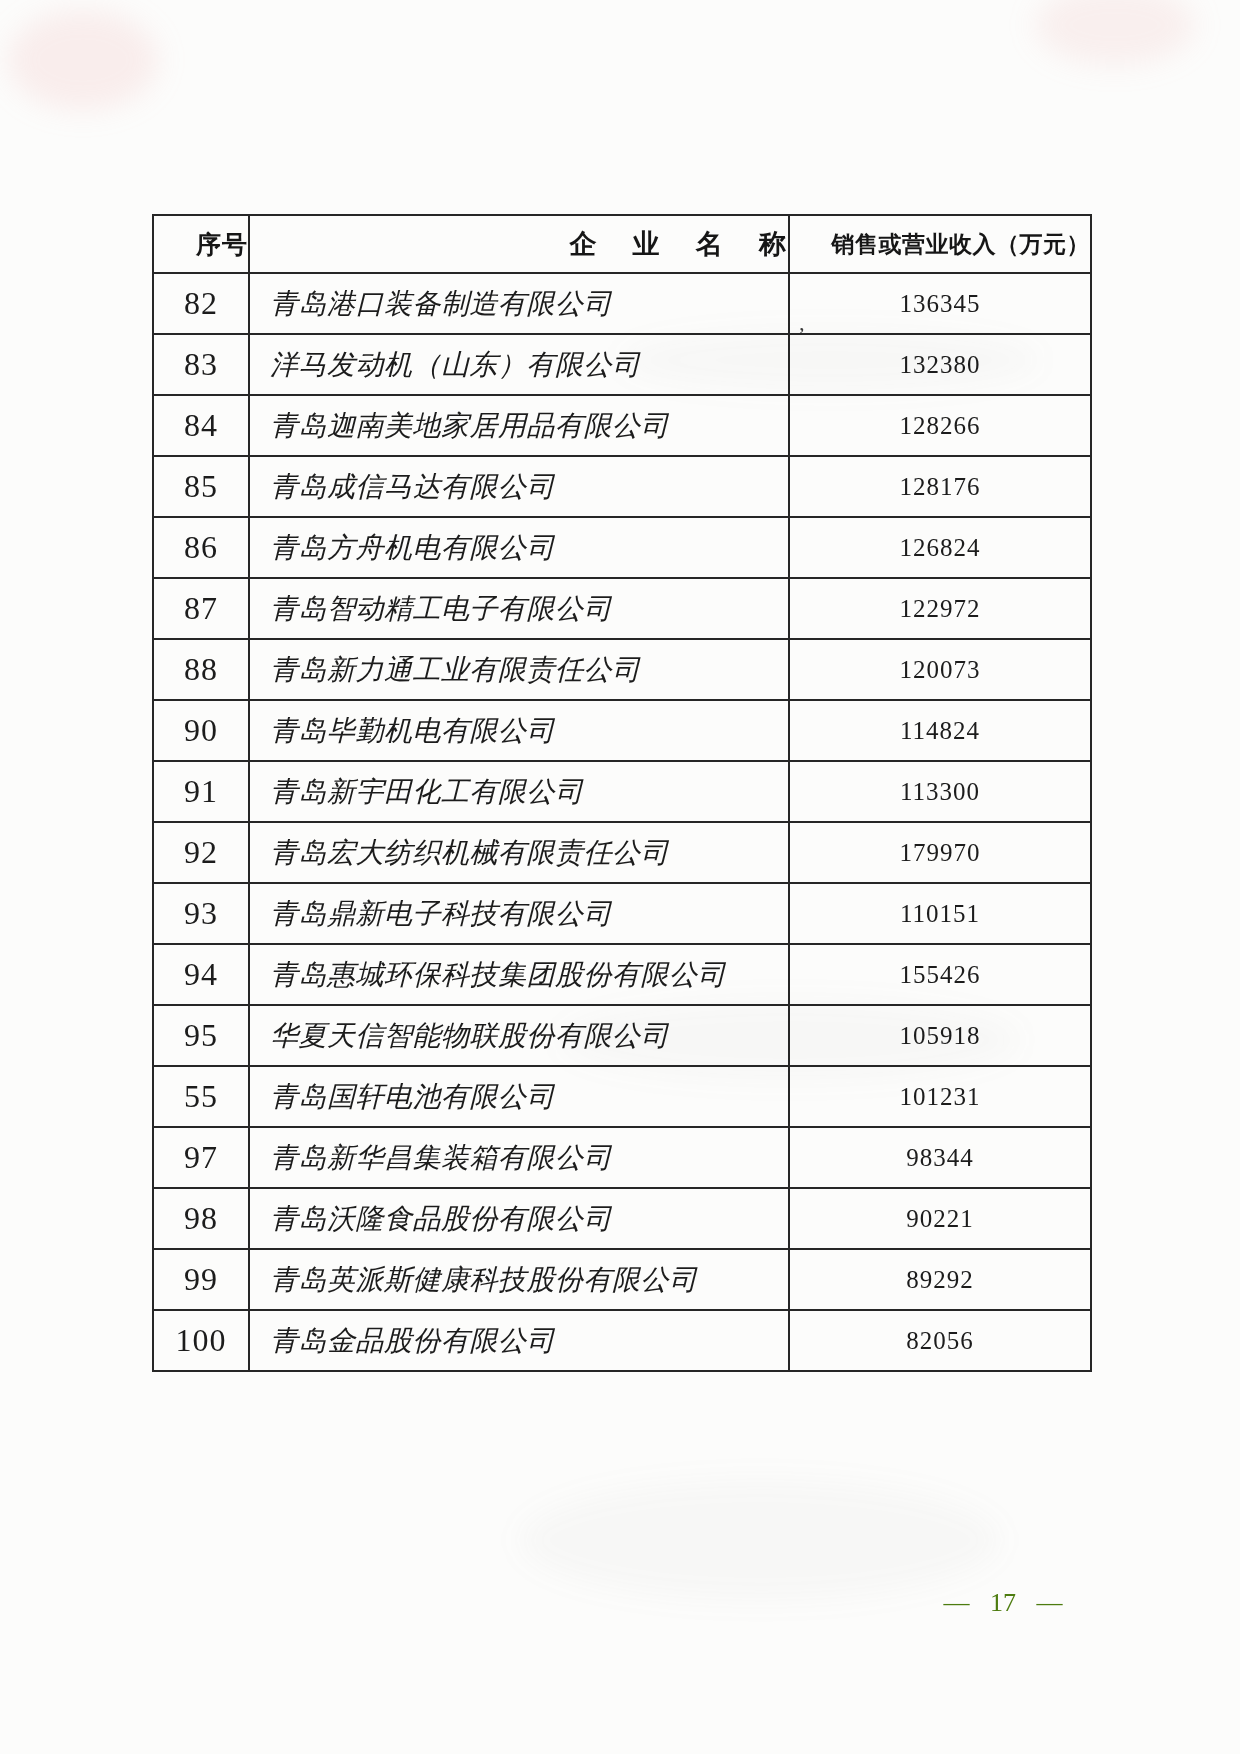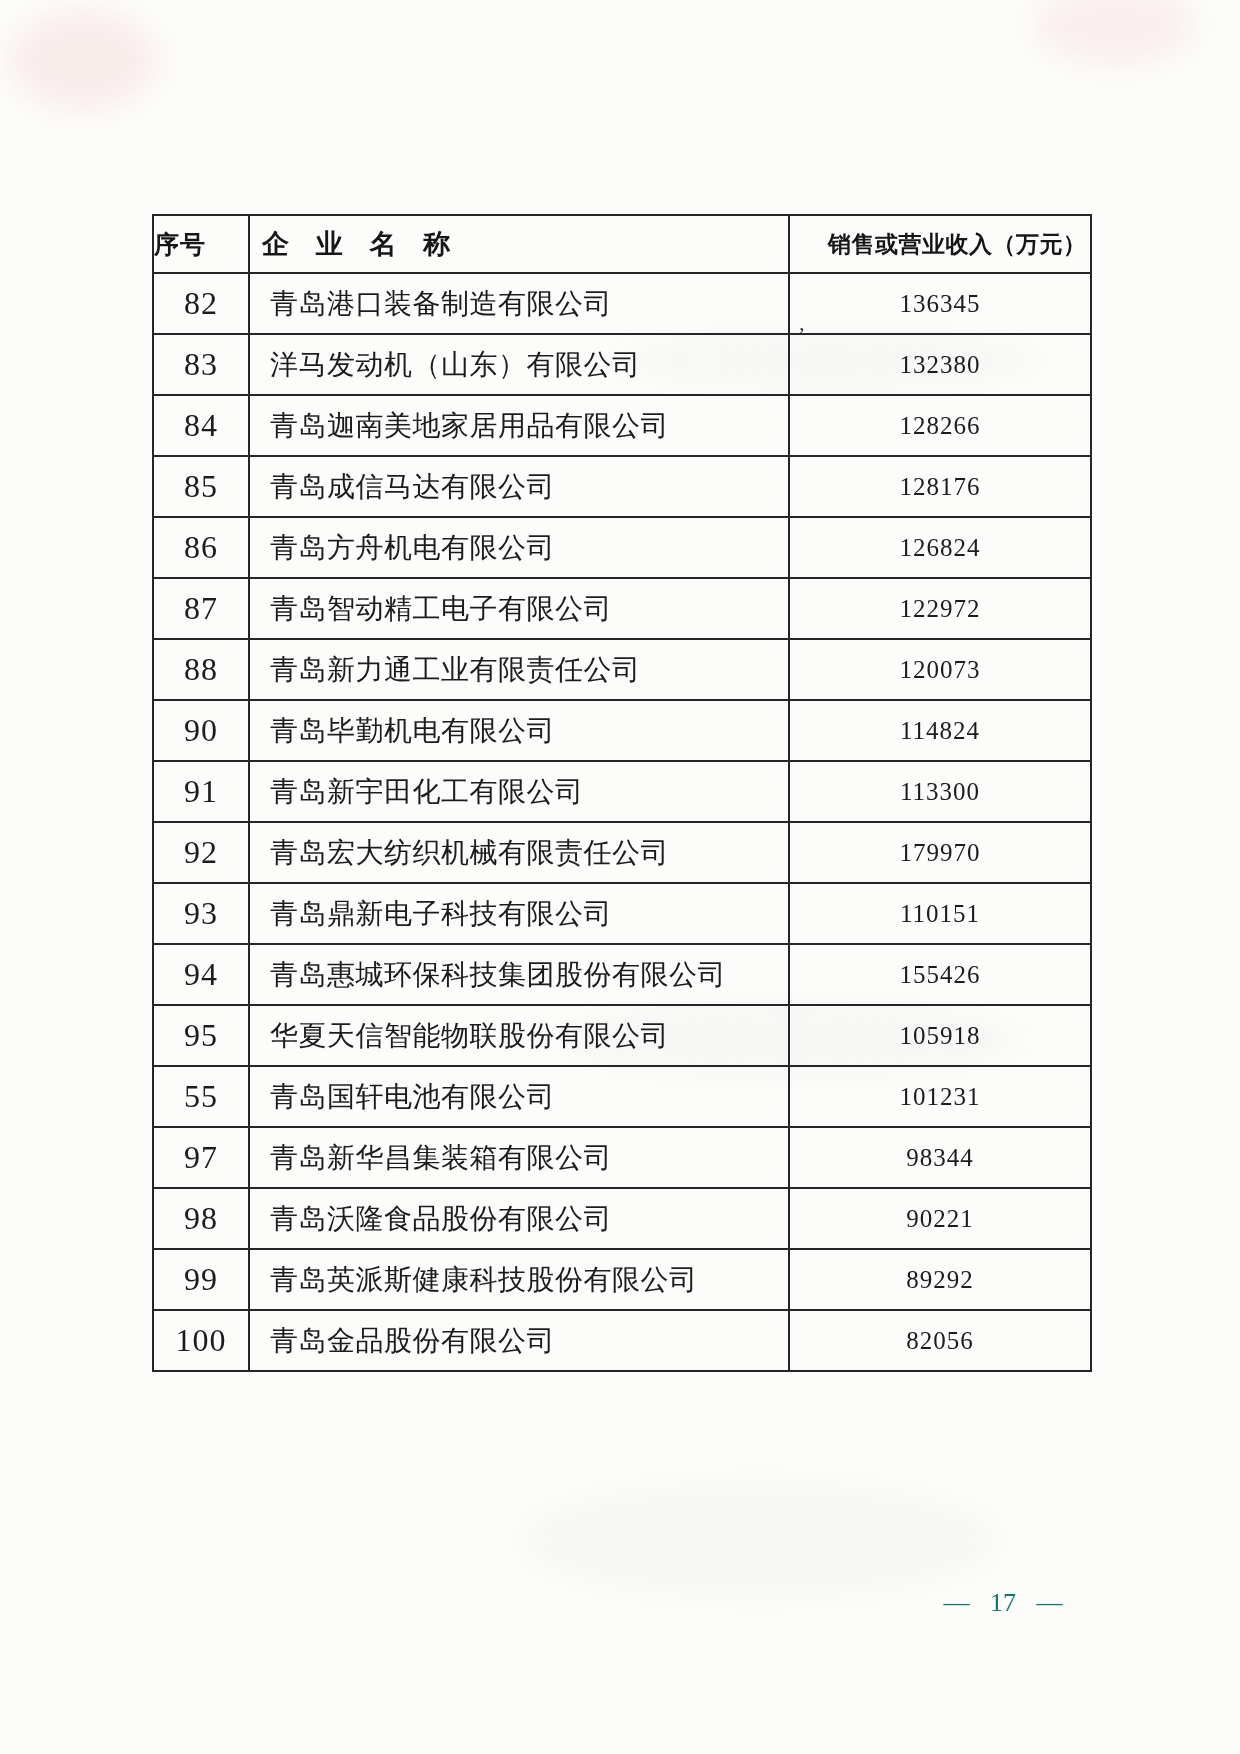--- a/index.html
+++ b/index.html
@@ -68,55 +68,56 @@
   .revenue-table td {
     border: 2px solid #262626;
     padding: 0;
     vertical-align: middle;
   }
 
   .revenue-table thead tr { height: 58px; }
   .revenue-table tbody tr { height: 61px; }
 
   .revenue-table th {
-    font-family: Liberation Serif, serif;
+    font-family: Liberation Mono, monospace;
     font-weight: bold;
     color: #161616;
-    text-align: left;
+    text-align: right;
   }
   th.h-rank    { font-size: 25px; letter-spacing: 1px; }
   th.h-name    { font-size: 27px; word-spacing: 16px; letter-spacing: 2px; padding-left: 12px; }
   th.h-revenue { font-size: 23px; letter-spacing: 0.5px; padding-left: 38px; }
 
   td.cell-rank {
     text-align: center;
     font-size: 32px;
     letter-spacing: 1px;
   }
   td.cell-name {
     text-align: left;
     padding-left: 20px;
     font-size: 28px;
     letter-spacing: 0.5px;
+    font-style: italic;
   }
   td.cell-revenue {
     text-align: center;
     font-size: 25px;
     letter-spacing: 1px;
   }
 
   .page-number {
     position: absolute;
     left: 938px;
     top: 1588px;
     width: 130px;
     text-align: center;
     font-size: 26px;
     word-spacing: 14px;
-    color: #0f766e;
+    color: #4d7c0f;
   }
 </style>
 </head>
 <body>
 
 <div class="smudge smudge-tl"></div>
 <div class="smudge smudge-tr"></div>
 <div class="smudge smudge-bleed1"></div>
 <div class="smudge smudge-bleed2"></div>
 <div class="smudge smudge-bleed3"></div>

